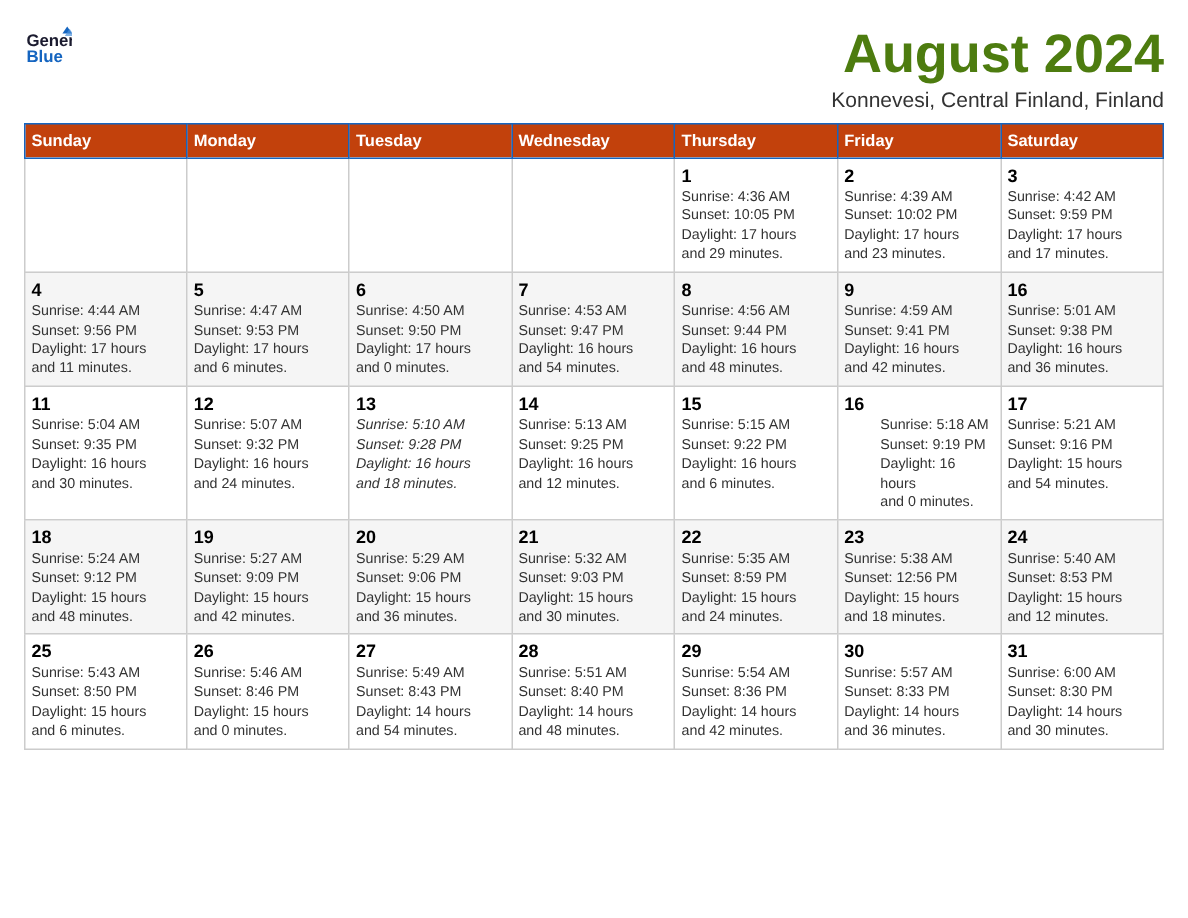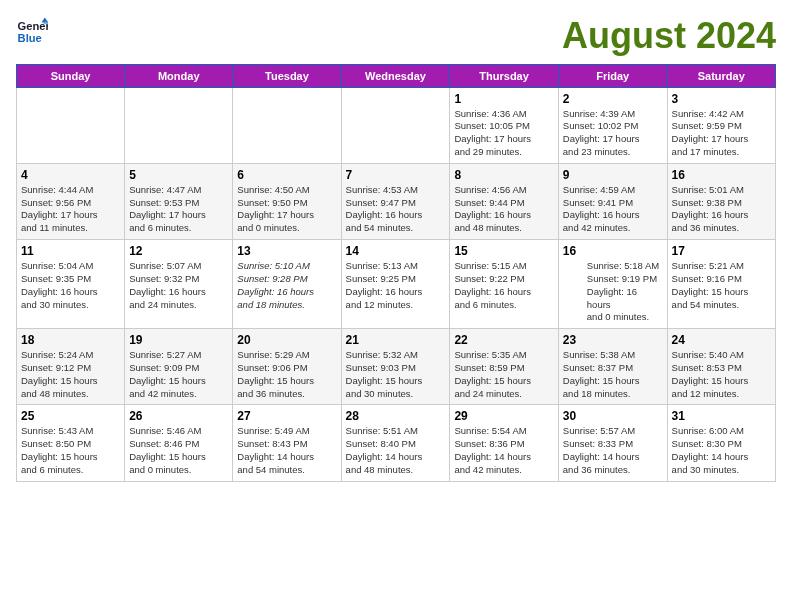--- a/index.html
+++ b/index.html
@@ -38,24 +38,24 @@
       font-size: 14px;
       color: #333;
       margin-top: 2px;
     }
     table {
       width: 100%;
       border-collapse: collapse;
       font-size: 10px;
     }
     thead th {
-      background: #a21caf;
+      background: #c2410c;
       color: #fff;
       padding: 5px 4px;
-      text-align: center;
+      text-align: left;
       font-size: 11px;
       font-weight: bold;
       border: 1px solid #1565c0;
       margin-top: 24px;
     }
     td {
       border: 1px solid #ccc;
       vertical-align: top;
       padding: 4px;
       width: 110px;
@@ -90,20 +90,21 @@
   <div class="logo">
     <svg class="logo-icon" viewBox="0 0 40 40" width="40" height="40">
       <text x="2" y="18" font-size="14" font-weight="bold" fill="#1a1a2e" font-family="Arial">General</text>
       <text x="2" y="32" font-size="14" font-weight="bold" fill="#1565c0" font-family="Arial">Blue</text>
       <polygon points="32,8 40,8 36,2" fill="#1565c0"></polygon>
       <polygon points="34,10 42,10 38,4" fill="#4a90d9" opacity="0.7"></polygon>
     </svg>
   </div>
   <div class="title-block">
     <div class="month-title">August 2024</div>
+    <div class="location">Konnevesi, Central Finland, Finland</div>
   </div>
 </div>
 
 <table>
   <thead>
     <tr>
     <th>Sunday</th>
         <th>Monday</th>
         <th>Tuesday</th>
         <th>Wednesday</th>
@@ -274,21 +275,21 @@
         <td>
           <div class="day-num">22</div>
           <div class="day-info" style="white-space: pre-line;">Sunrise: 5:35 AM
 Sunset: 8:59 PM
 Daylight: 15 hours
 and 24 minutes.</div>
         </td>
         <td>
           <div class="day-num">23</div>
           <div class="day-info" style="white-space: pre-line;">Sunrise: 5:38 AM
-Sunset: 8:37 PM
+Sunset: 12:56 PM
 Daylight: 15 hours
 and 18 minutes.</div>
         </td>
         <td>
           <div class="day-num">24</div>
           <div class="day-info" style="white-space: pre-line;">Sunrise: 5:40 AM
 Sunset: 8:53 PM
 Daylight: 15 hours
 and 12 minutes.</div>
         </td>

